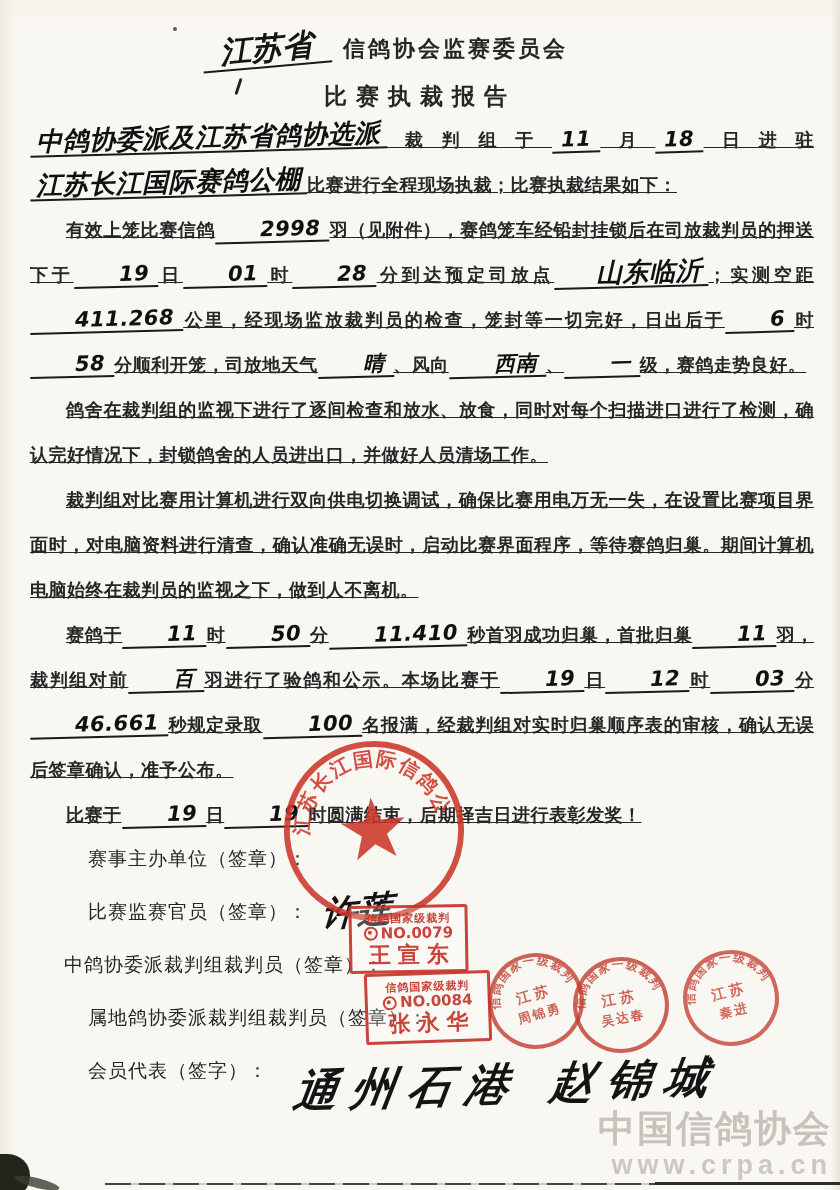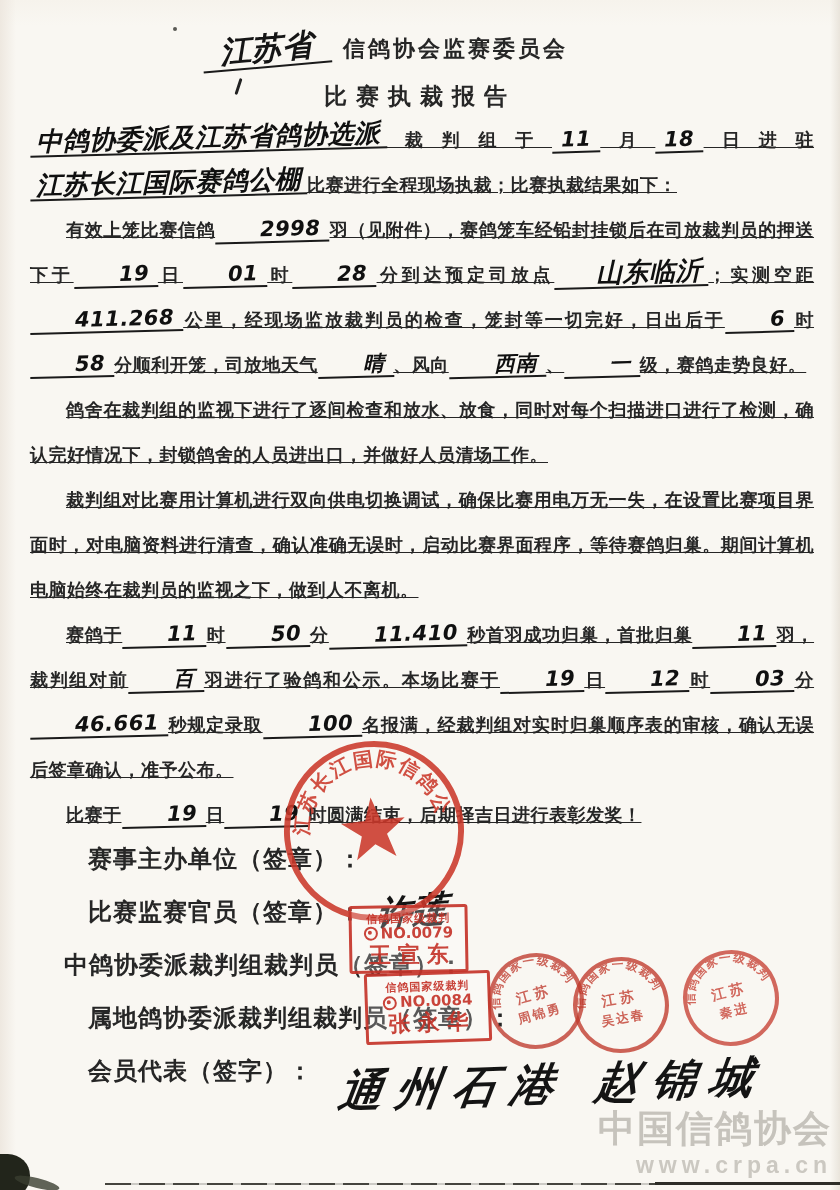--- a/index.html
+++ b/index.html
@@ -45,21 +45,21 @@
     font-style:italic; font-weight:700; font-size:21px; line-height:22px;
     color:#101010; border-bottom:2px solid #1a1a1a; padding:0 9px 1px;
     transform:rotate(-1.5deg); vertical-align:baseline;
   }
   .fill-large { font-size:26px; line-height:26px; padding:0 6px 1px; }
 
   
   .signatures { position:absolute; top:832px; left:0; right:0; z-index:2; }
   .sig-row { height:53px; display:flex; align-items:center; padding-left:88px; }
   .sig-row-3 { padding-left:64px; }
-  .sig-label { font-size:24px; font-weight:700; letter-spacing:1px; }
+  .sig-label { font-size:19px; font-weight:400; letter-spacing:1px; }
   .sig-script {
     font-family:"DejaVu Sans", sans-serif; font-style:italic; font-weight:700;
     color:#141414; margin-left:14px; white-space:nowrap;
   }
   .sig-row-2 .sig-script { font-size:35px; transform:rotate(-5deg) skewX(-8deg); }
   .sig-row-5 .sig-script { font-size:44px; letter-spacing:13px; margin-left:28px;
     transform:rotate(-2deg) skewX(-10deg) translateY(14px); }
 
   
   .stamp { position:absolute; z-index:3; pointer-events:none; }
@@ -87,21 +87,21 @@
   .round-stamp .c1 { fill:currentColor; font-size:14px; font-weight:800; letter-spacing:4px; text-anchor:middle; }
   .round-stamp .c2 { fill:currentColor; font-size:12.5px; font-weight:700; letter-spacing:2px; text-anchor:middle; }
   .stamp-r1 { left:485px; top:950px; color:#bf3a2e; transform:rotate(-16deg); }
   .stamp-r2 { left:570px; top:954px; color:#c0392b; transform:rotate(-10deg); }
   .stamp-r3 { left:680px; top:947px; color:#c74034; transform:rotate(-14deg); }
 
   
   .watermark { position:absolute; right:8px; top:1108px; text-align:right; z-index:1;
     font-family:"Liberation Sans", sans-serif; }
   .wm-line1 { font-size:37px; font-weight:700; color:#c6c3bc; letter-spacing:2px; line-height:42px; }
-  .wm-line2 { font-size:23px; font-weight:600; color:#cbc8c1; letter-spacing:5px; line-height:30px; }
+  .wm-line2 { font-size:27px; font-weight:600; color:#cbc8c1; letter-spacing:5px; line-height:30px; }
 
   
   .corner-blob { position:absolute; left:-6px; top:1154px; width:36px; height:40px;
     background:#22251b; border-radius:10% 80% 45% 0 / 10% 70% 60% 0; z-index:4; }
   .corner-blob::after { content:""; position:absolute; left:20px; top:24px; width:46px; height:10px;
     background:#3a3d2f; border-radius:50%; transform:rotate(14deg); opacity:0.8; }
   .bottom-line { position:absolute; left:105px; right:0; top:1183px; height:2px; z-index:4;
     background:repeating-linear-gradient(90deg,#45443e 0 26px, rgba(69,68,62,0.25) 26px 34px); }
   .bottom-line-dark { position:absolute; left:655px; right:0; top:1182px; height:3px; background:#2e2d28; z-index:4; }
   .speck { position:absolute; left:173px; top:27px; width:4px; height:4px; background:#5a5a55; border-radius:50%; }

